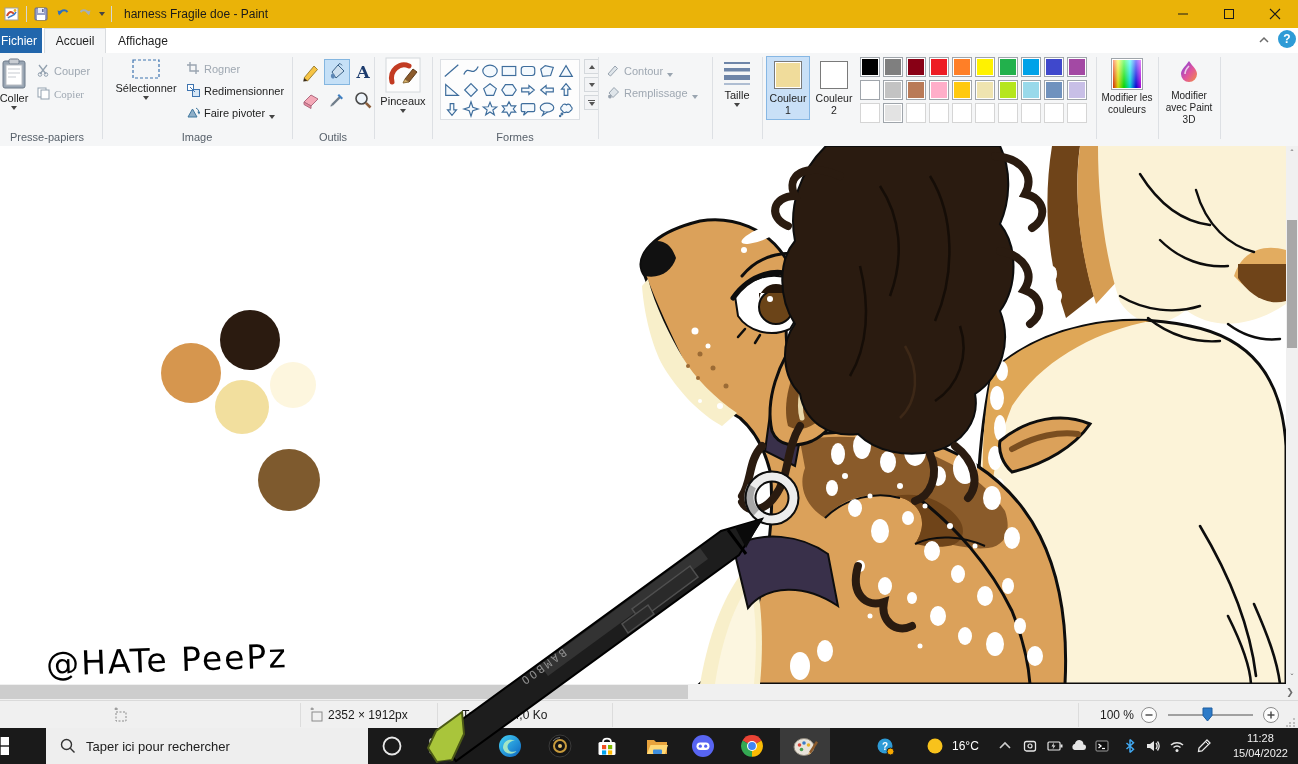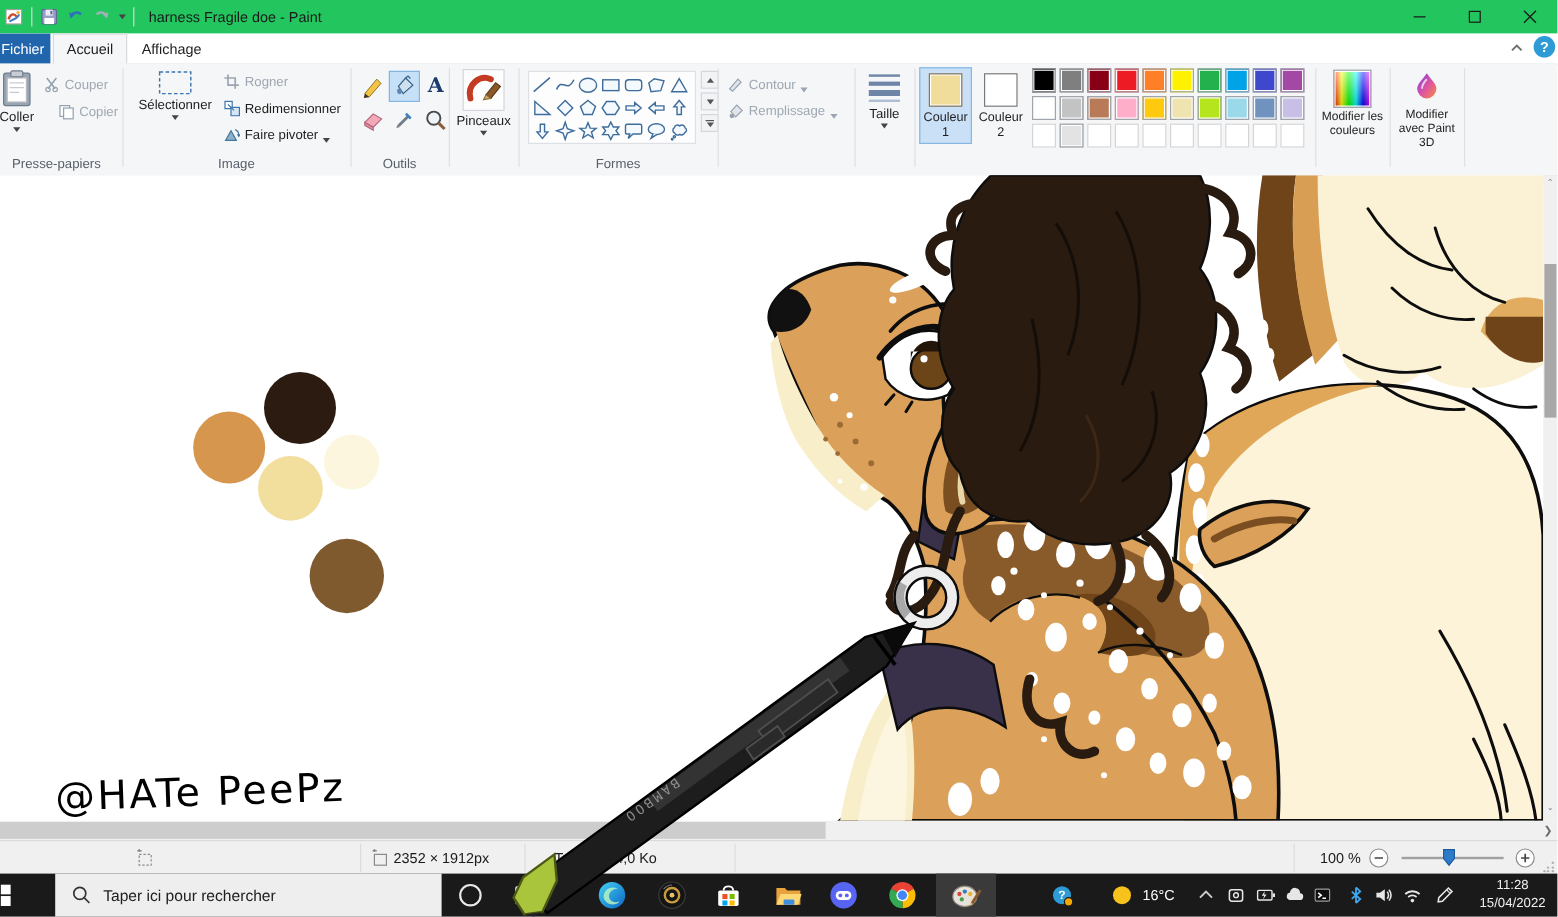--- a/index.html
+++ b/index.html
@@ -1,21 +1,21 @@
 <!DOCTYPE html>
 <html style="--body-tan: #DBA15A; --shade-brown: #8A5B2A; --dark-brown: #6F4419; --cream: #F8EFCA; --light-cream: #FBF2D6; --hair: #2A1B10; --collar: #39304A; --outline: #0D0D0D;"><head>
 <meta charset="utf-8">
 <style>
   html,body{margin:0;padding:0;}
   body{width:1298px;height:764px;overflow:hidden;position:relative;background:#fff;
        font-family:"Liberation Sans","DejaVu Sans",sans-serif;font-size:11px;color:#1e1e1e;}
   .abs{position:absolute;}
   svg{display:block;}
   
-  #titlebar{top:0;left:0;width:1298px;height:28px;background:#22c55e;}
+  #titlebar{top:0;left:0;width:1298px;height:28px;background:#eab308;}
   #titlebar .qat{display:flex;align-items:center;height:28px;gap:6px;padding-left:4px;}
   .qsep{width:1px;height:16px;background:#d6d6d6;}
   #window-title{font-size:12px;color:#1a1a1a;margin-left:6px;}
   .winbtn{width:46px;height:28px;display:flex;align-items:center;justify-content:center;}
   #win-controls{top:0;right:0;display:flex;}
   .caret{width:0;height:0;border-left:3.5px solid transparent;border-right:3.5px solid transparent;border-top:4px solid #444;}
   
   #tabrow{top:28px;left:0;width:1298px;height:25px;background:#fff;border-bottom:1px solid #d8dbde;}
   .tab{position:absolute;top:0;height:25px;display:flex;align-items:center;justify-content:center;font-size:12px;}
   #tab-file{left:-4px;width:46px;background:#2166ac;color:#fff;}
@@ -152,21 +152,21 @@
       <span class="caret"></span>
     </div>
     <div class="smallrow disabled" style="left:36px;top:10px;">
       <svg width="14" height="14">
           <path d="M3,2 L10,11 M11,2 L4,11" stroke="#93a1af" stroke-width="1.3"></path>
           <circle cx="4" cy="11.5" r="1.8" fill="none" stroke="#93a1af"></circle>
           <circle cx="10" cy="11.5" r="1.8" fill="none" stroke="#93a1af"></circle>
         </svg>
       <span>Couper</span>
     </div>
-    <div class="smallrow disabled" style="left:48px;top:33px;">
+    <div class="smallrow disabled" style="left:36px;top:33px;font-family:Liberation Serif, serif;">
       <svg width="14" height="14">
           <rect x="2" y="2" width="8" height="9" fill="#fff" stroke="#93a1af"></rect>
           <rect x="5" y="4" width="8" height="9" fill="#fff" stroke="#93a1af"></rect>
         </svg>
       <span>Copier</span>
     </div>
     <div class="grplabel" style="left:-4px;">Presse-papiers</div>
   </div>
   <div class="gsep" style="left:102px;"></div>
 

